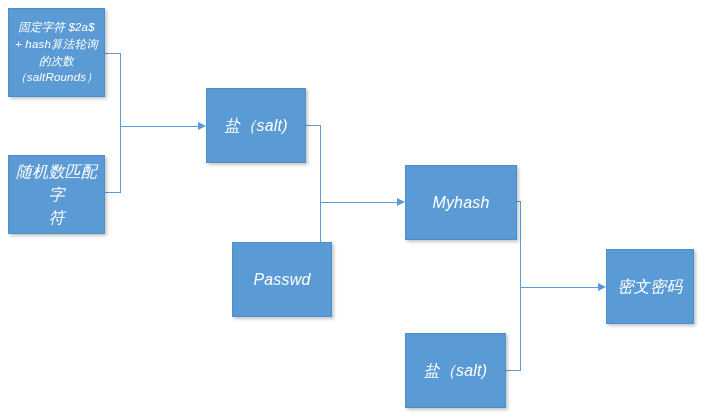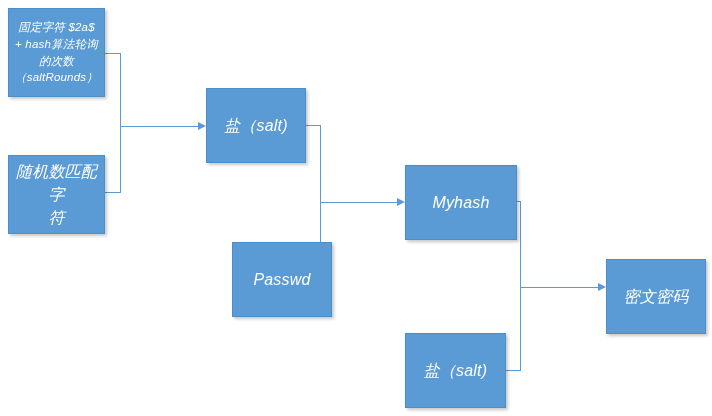--- a/index.html
+++ b/index.html
@@ -102,15 +102,15 @@
 符</div>
 
   <div class="node" style="left:206px; top:88px; width:100px; height:75px;">盐（salt)</div>
 
   <div class="node" style="left:206px; top:242px; width:100px; height:75px;margin-left:26px;">Passwd</div>
 
   <div class="node" style="left:405px; top:165px; width:112px; height:75px;">Myhash</div>
 
   <div class="node" style="left:405px; top:333px; width:101px; height:75px;">盐（salt)</div>
 
-  <div class="node" style="left:606px; top:259px; width:100px; height:75px;">密文密码</div>
+  <div class="node" style="left:606px; top:249px; width:88px; height:75px;">密文密码</div>
 
 </div>
 
 </body></html>

